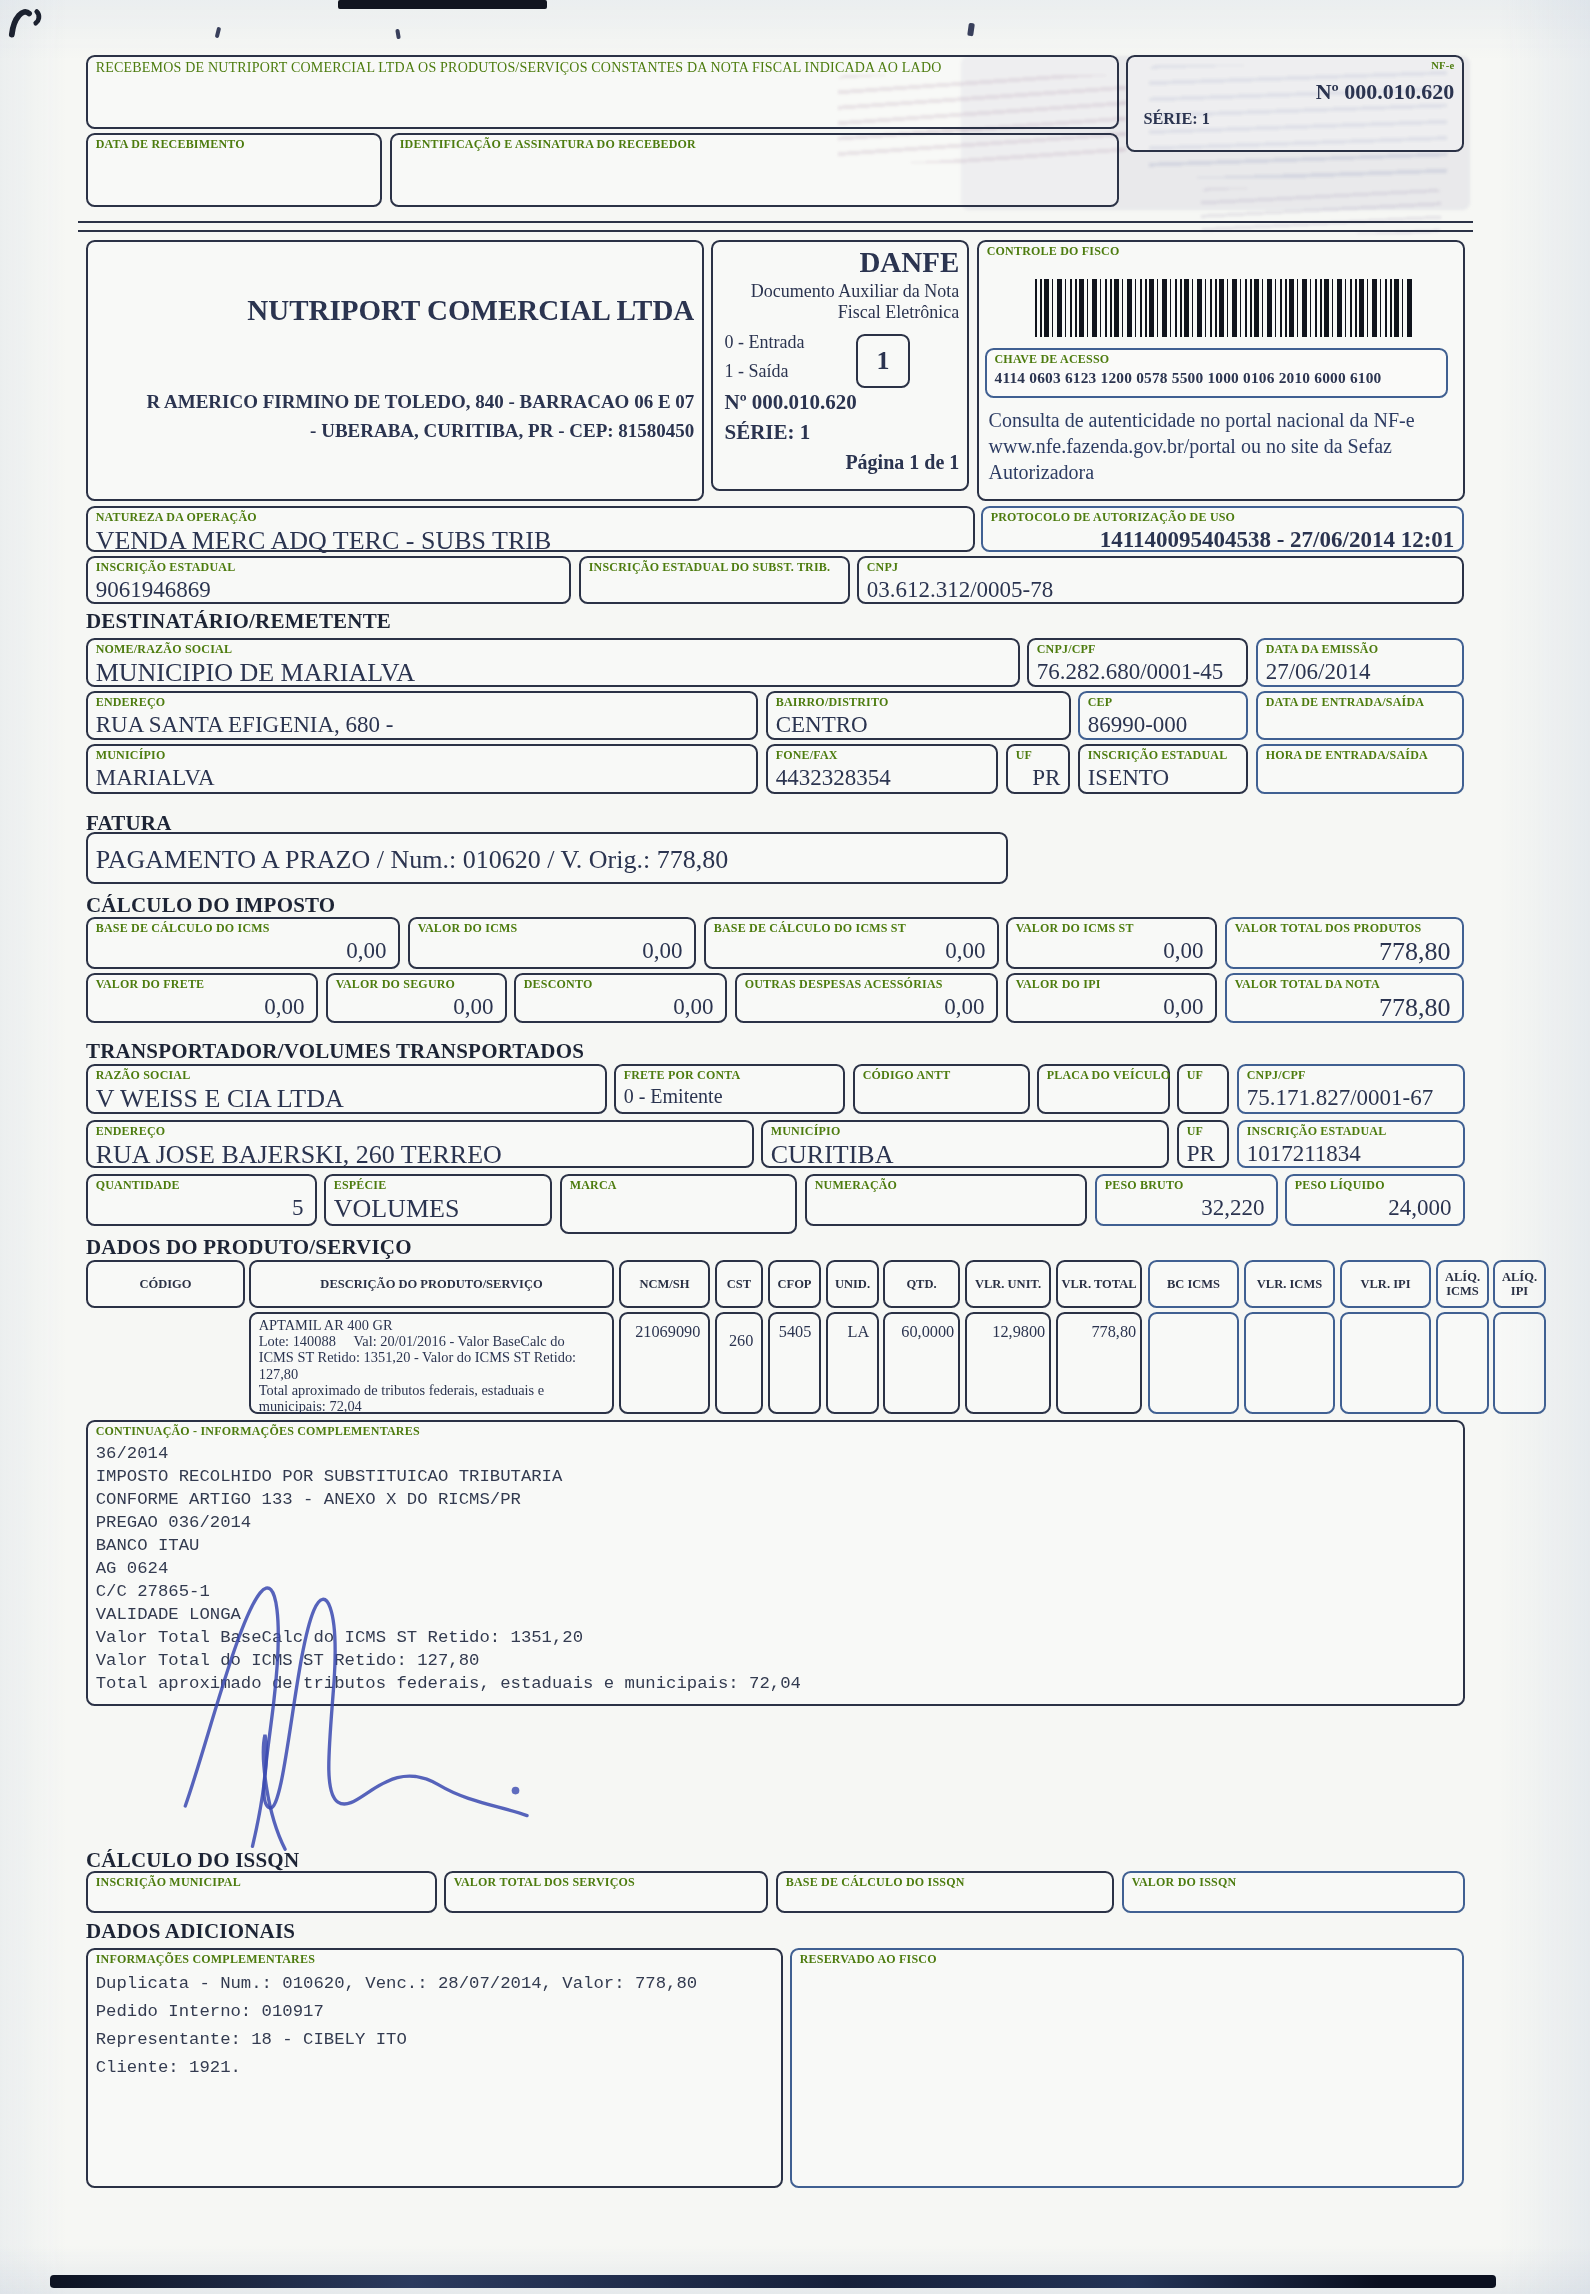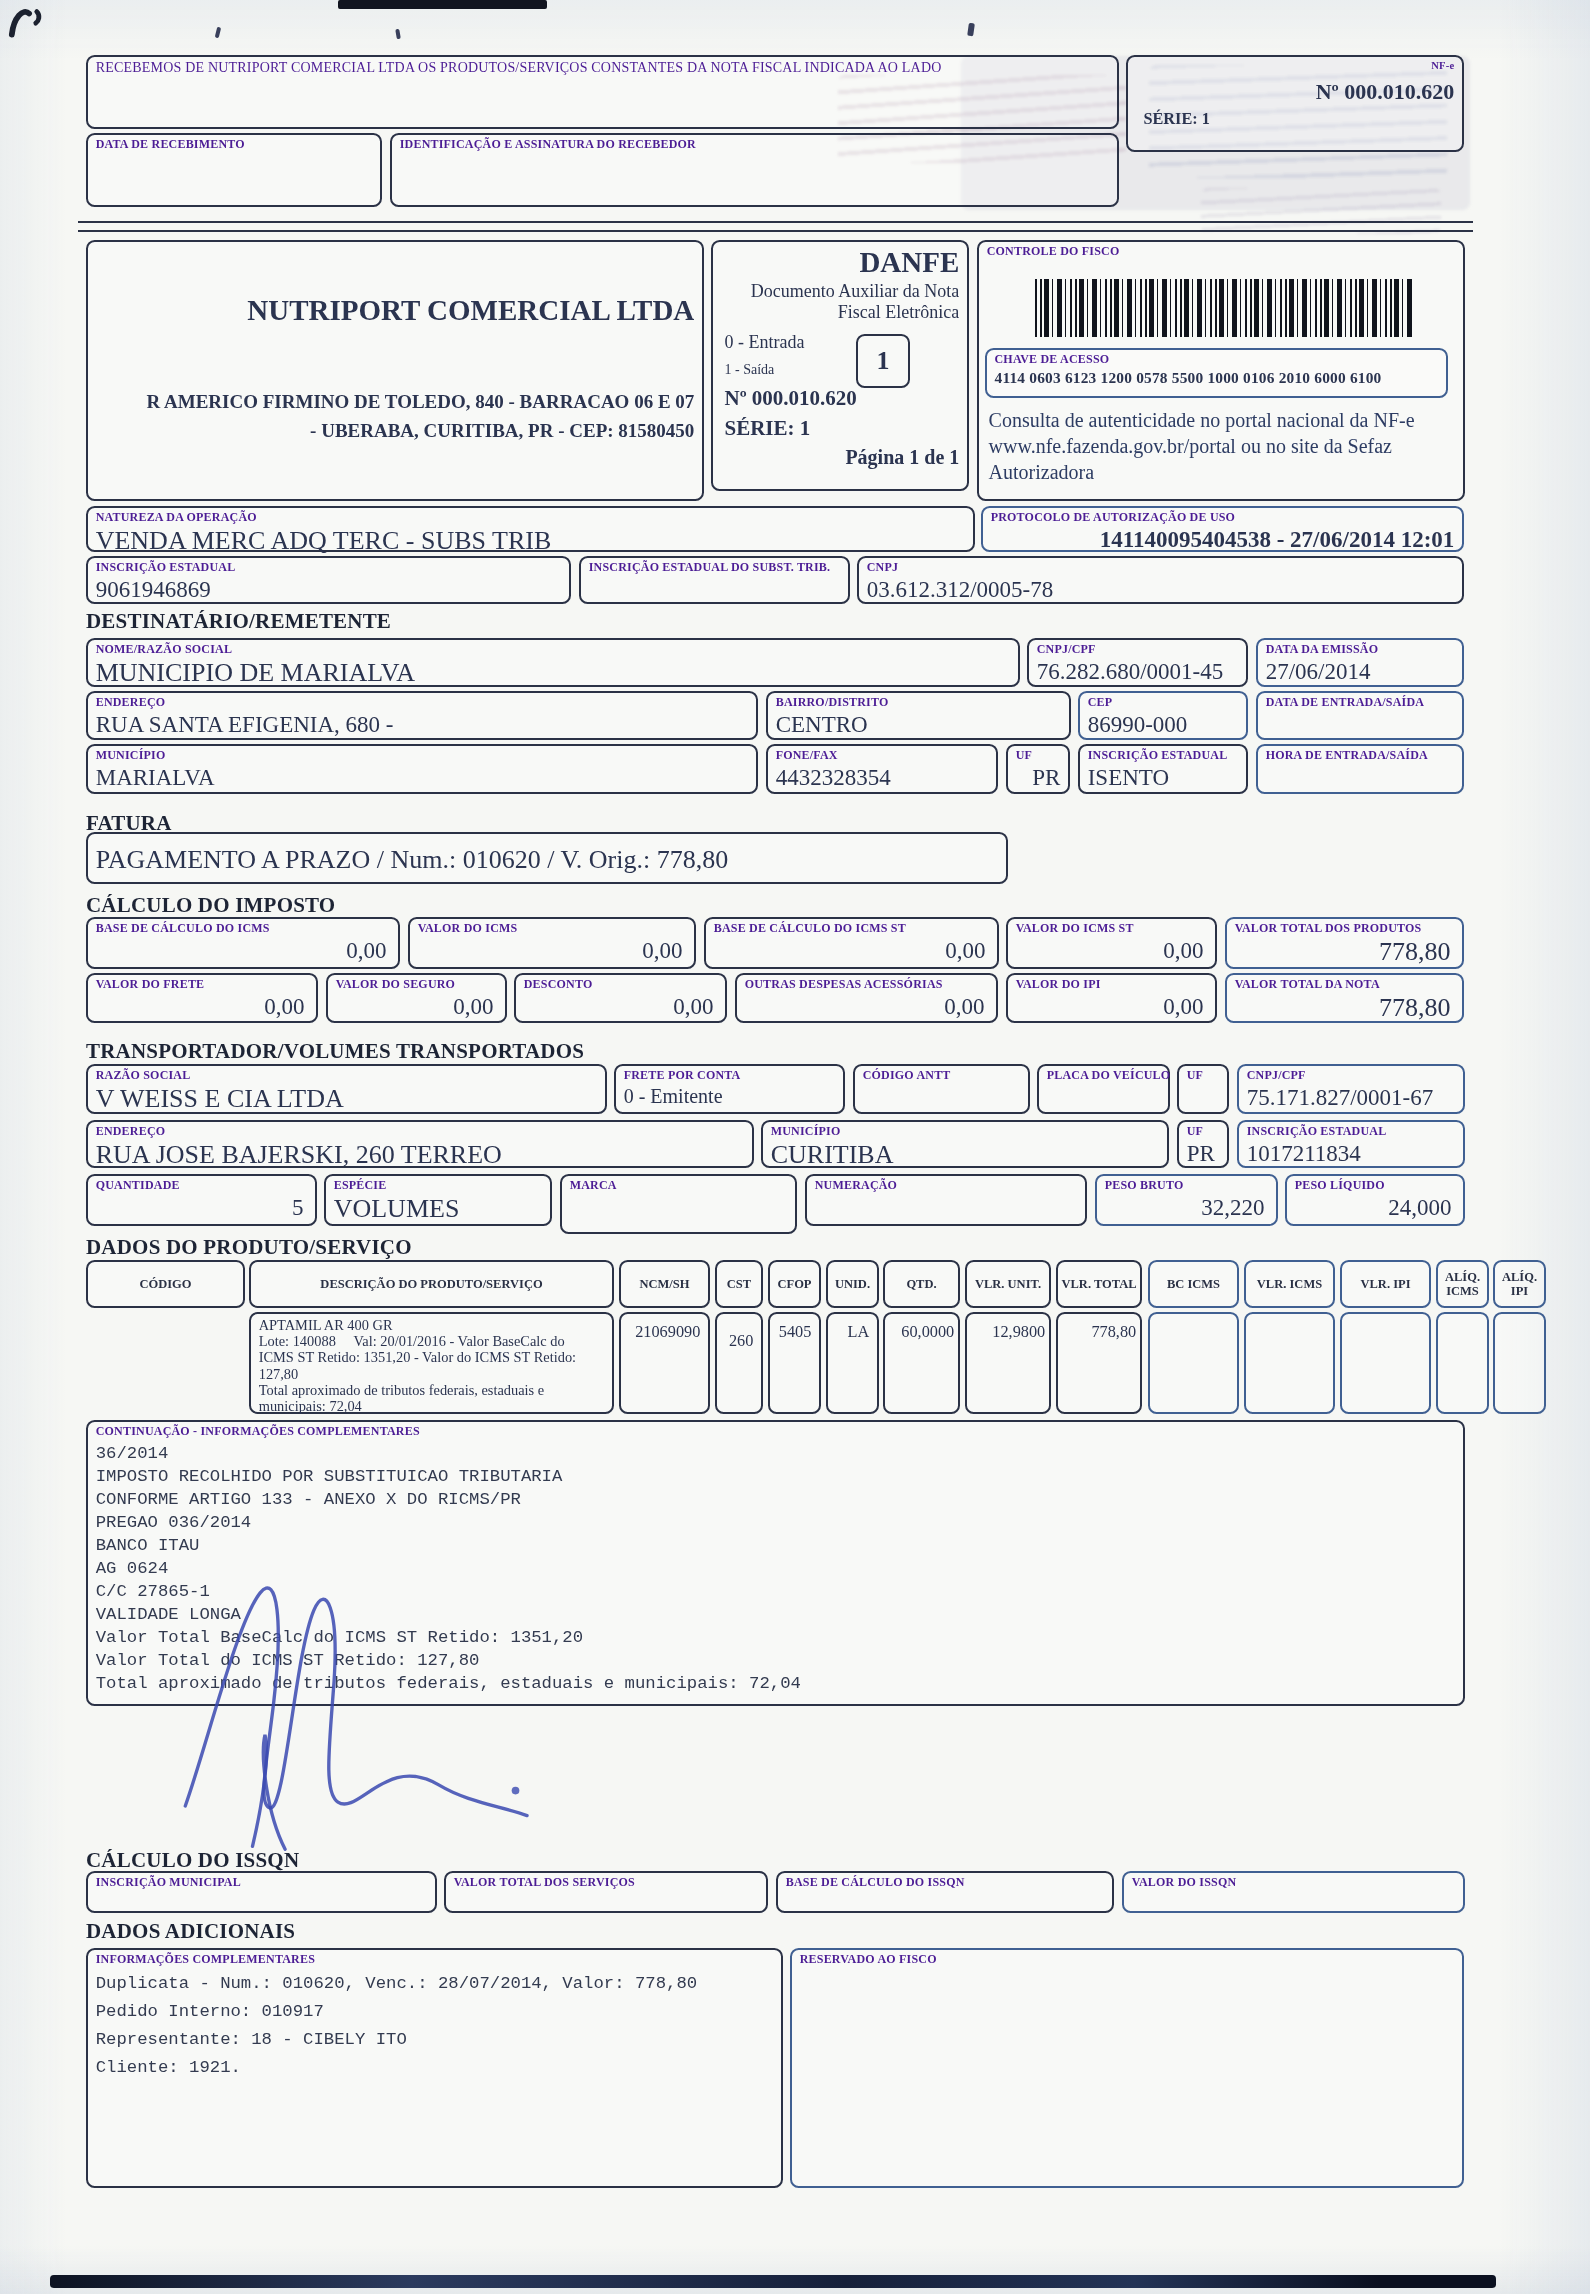--- a/index.html
+++ b/index.html
@@ -10,21 +10,21 @@
       linear-gradient(270deg, rgba(190,202,220,.28) 0, rgba(198,208,222,0) 91px),
       linear-gradient(180deg, rgba(200,210,224,.25) 0, rgba(200,210,224,0) 58px),
       linear-gradient(0deg, rgba(180,192,210,.25) 0, rgba(200,210,224,0) 48px),
       #f6f7f4;
     font-family:"Liberation Serif","DejaVu Serif",serif;
     color:#2b3450;
   }
   .doc{position:absolute;left:86px;top:0;width:1466px;height:2294px;}
   .b{position:absolute;box-sizing:border-box;border:2.4px solid #2b3246;border-radius:8.6px;padding:2.9px 7.7px 1.9px;background:rgba(255,255,255,.25);}
   .bb{border-color:#406092;}
-  .lbl{font-weight:700;font-size:12px;line-height:1.15;color:#4c1d95;letter-spacing:0.2px;white-space:nowrap;}
+  .lbl{font-weight:700;font-size:12px;line-height:1.15;color:#4d7c0f;letter-spacing:0.2px;white-space:nowrap;}
   .val{font-size:23px;line-height:1.1;color:#2b3450;margin-top:1.9px;white-space:nowrap;}
   .val.big{font-size:26px;}
   .num{text-align:right;padding-right:3.8px;}
   .bold{font-weight:700;}
   .sect{position:absolute;font-weight:700;font-size:21px;line-height:1;color:#1d2435;letter-spacing:0.2px;}
   .pre{white-space:pre-wrap;}
   .mono{font-family:"Liberation Mono","DejaVu Sans Mono",monospace;color:#333b50;}
   .center{text-align:right;}
   .sep{position:absolute;left:-7.7px;top:221px;width:1395px;height:6.7px;border-top:2.4px solid #2b3246;border-bottom:2.4px solid #2b3246;}
   .barcode{position:absolute;left:56px;top:37px;width:377px;height:58px;
@@ -76,21 +76,21 @@
   <div class="b" style="left:0;top:240px;width:618px;height:261px;border-width:2.9px;">
     <div class="val bold center" style="font-size:29px;margin-top:50px;white-space:normal;">NUTRIPORT COMERCIAL LTDA</div>
     <div class="val bold center pre" style="font-size:19px;margin-top:60px;line-height:1.55;white-space:pre-wrap;">R AMERICO FIRMINO DE TOLEDO, 840 - BARRACAO 06 E 07
 - UBERABA, CURITIBA, PR - CEP: 81580450</div>
   </div>
 
   <div class="b" style="left:625px;top:240px;width:258px;height:251px;border-width:2.9px;">
     <div class="val bold center" style="font-size:29px;margin-top:1.9px;">DANFE</div>
     <div class="val center" style="font-size:18px;white-space:normal;line-height:1.2;margin-top:1.9px;">Documento Auxiliar da Nota Fiscal Eletrônica</div>
     <div class="val" style="font-size:18px;margin-top:9.6px;padding-left:3.8px;">0 - Entrada</div>
-    <div class="val" style="font-size:14px;margin-top:8.6px;padding-left:3.8px;">1 - Saída</div>
+    <div class="val" style="font-size:18px;margin-top:8.6px;padding-left:3.8px;">1 - Saída</div>
     <div class="tipo-box">
         <span>1</span>
       </div>
     <div class="val bold" style="font-size:21px;margin-top:9.6px;padding-left:3.8px;">Nº 000.010.620</div>
     <div class="val bold" style="font-size:21px;margin-top:6.7px;padding-left:3.8px;">SÉRIE: 1</div>
     <div class="val bold center" style="font-size:20px;margin-top:6.7px;">Página 1 de 1</div>
   </div>
 
   <div class="b" style="left:891px;top:240px;width:488px;height:261px;border-width:2.9px;">
     <div class="lbl">CONTROLE DO FISCO</div>

